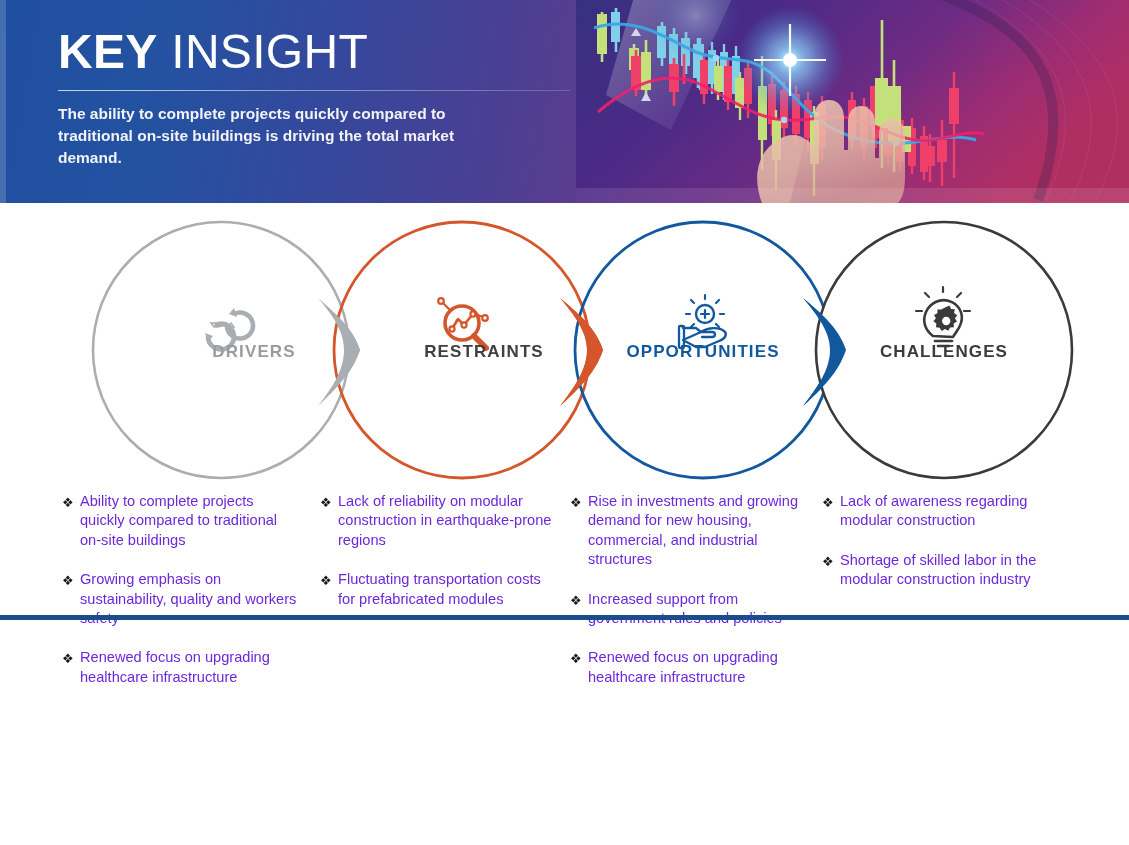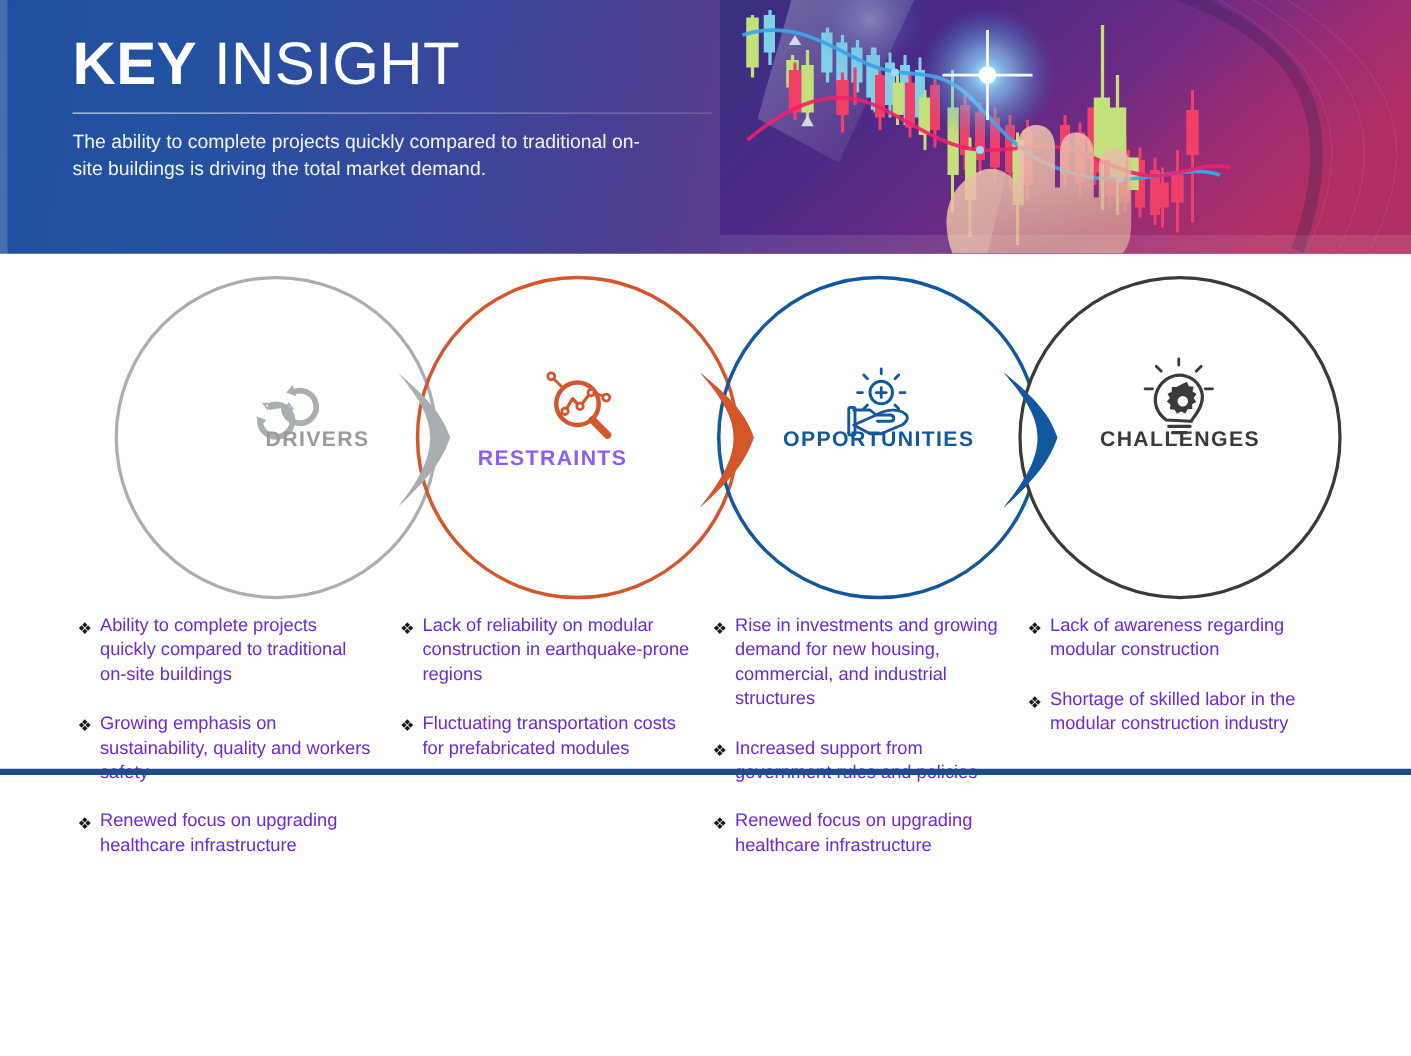--- a/index.html
+++ b/index.html
@@ -30,21 +30,21 @@
     white-space:nowrap;
   }
   .title .bold{font-weight:bold;}
   .title .light{font-weight:300;}
   .title-rule{
     margin-top:14px;width:512px;height:1px;
     background:linear-gradient(90deg,rgba(255,255,255,0.75),rgba(255,255,255,0.18));
   }
   .subtitle{
     margin-top:12px;font-size:15.5px;line-height:1.42;color:#f2f3f7;
-    font-weight:400;width:460px;
+    font-weight:700;width:460px;
   }
 
   
   .art{
     position:absolute;left:576px;top:0;width:553px;height:203px;overflow:hidden;
   }
   .art svg{display:block;}
 
   
   .diagram{
@@ -386,21 +386,21 @@
           <line x1="20" y1="-12" x2="26" y2="-12"></line>
         </g>
         <g fill="#3a3a3a" stroke="none">
           <path d="M2,-16 l3.5,-1.6 l1.6,3.5 l3.8,0.4 l-0.9,3.8 l3.2,2.1 l-2.3,3.1 l2.1,3.2 l-3.3,1.9 l0.2,3.8 l-3.8,0.2 l-1.8,3.4 l-3.4,-1.7 l-3.3,1.9 l-1.9,-3.3 l-3.8,-0.4 l0.5,-3.8 l-3,-2.3 l2.5,-2.9 l-1.9,-3.3 l3.4,-1.7 l0,-3.8 l3.8,0 Z"></path>
           <circle cx="2.2" cy="-2" r="4.2" fill="#ffffff"></circle>
         </g>
       </g>
     </svg>
 
     <div class="circle-label" style="left:221px;top:139px;color:#9b9b9b;margin-left:33px;">DRIVERS</div>
-    <div class="circle-label" style="left:442px;top:139px;color:#8b5cf6;margin-top:15px;">RESTRAINTS</div>
+    <div class="circle-label" style="left:484px;top:139px;color:#404040;">RESTRAINTS</div>
     <div class="circle-label" style="left:703px;top:139px;color:#12589e;">OPPORTUNITIES</div>
     <div class="circle-label" style="left:944px;top:139px;color:#3a3a3a;">CHALLENGES</div>
   </div>
 
   <div class="columns">
 
     <div class="col" style="left:62px;width:240px;">
       <div class="bullet">
         <span class="mark">❖</span>
         <span class="txt">Ability to complete projects quickly compared to traditional on-site buildings</span>

